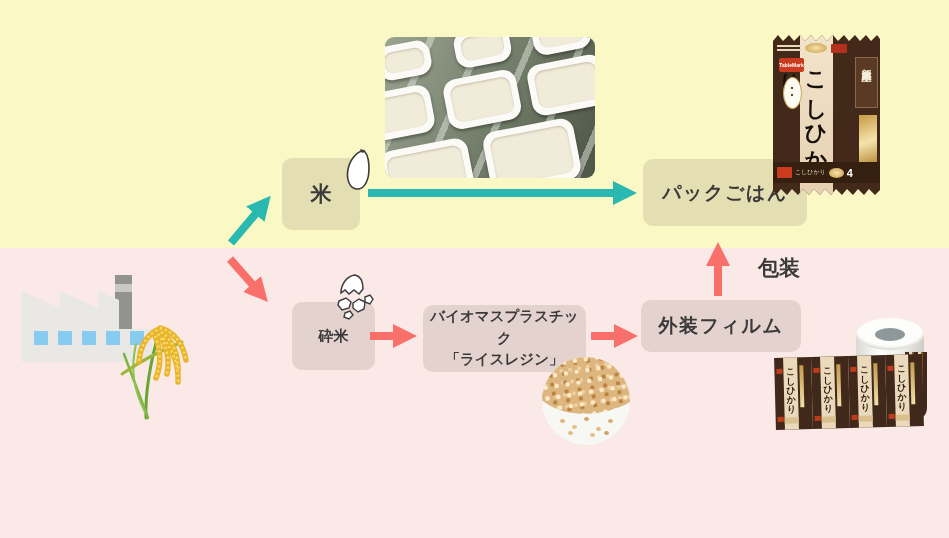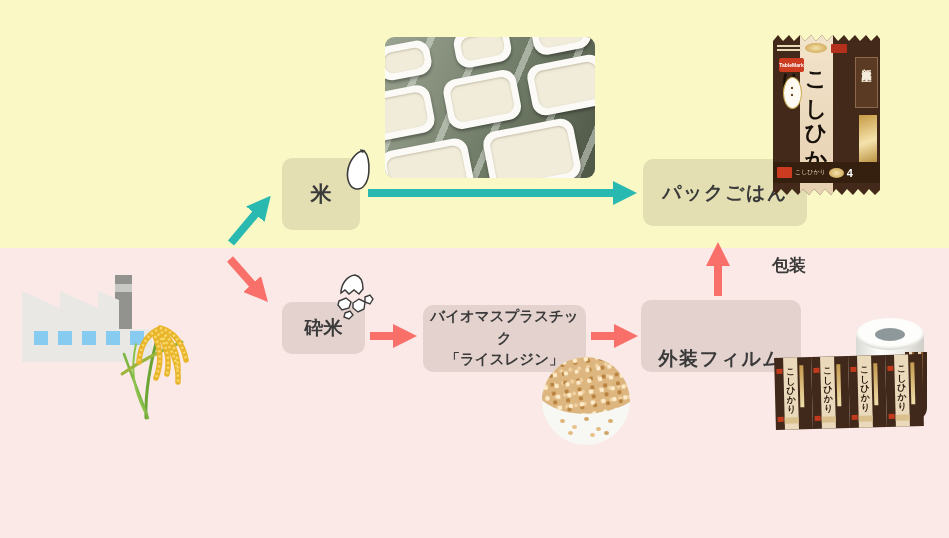--- a/index.html
+++ b/index.html
@@ -9,25 +9,25 @@
     font-family:"Liberation Sans",sans-serif;color:#3A3A3A;
   }
   
   .box{
     position:absolute;background:rgba(92,72,60,.14);border-radius:10px;
     display:flex;flex-direction:column;align-items:center;justify-content:center;
     font-weight:700;text-align:center;color:#3A3A3A;z-index:3;
   }
   #box-mill{left:58px;top:213px;width:155px;height:71px;font-size:17px;letter-spacing:.5px;}
   #box-rice{left:282px;top:158px;width:78px;height:72px;font-size:21px;}
-  #box-broken{left:282px;top:302px;width:83px;height:52px;font-size:19px;}
+  #box-broken{left:292px;top:302px;width:83px;height:68px;font-size:15px;}
   #box-biomass{left:423px;top:305px;width:163px;height:67px;font-size:14.5px;line-height:1.5;text-align:center;}
-  #box-film{left:641px;top:300px;width:160px;height:72px;font-size:19px;letter-spacing:1.5px;justify-content:flex-end;}
+  #box-film{left:641px;top:300px;width:160px;height:52px;font-size:19px;letter-spacing:1.5px;}
   #box-packed{left:643px;top:159px;width:164px;height:67px;font-size:19px;letter-spacing:1.5px;}
-  #label-packaging{position:absolute;left:758px;top:254px;font-size:17px;font-weight:700;z-index:3;margin-left:14px;}
+  #label-packaging{position:absolute;left:758px;top:254px;font-size:21px;font-weight:700;z-index:3;}
   
   #arrows{position:absolute;inset:0;z-index:4;pointer-events:none;}
   
   #factory-icon{position:absolute;left:15px;top:270px;z-index:1;}
   #rice-plant-icon{position:absolute;left:100px;top:308px;z-index:2;}
   
   #photo{position:absolute;left:385px;top:37px;width:210px;height:141px;border-radius:9px;overflow:hidden;z-index:2;}
   #photo .scene{position:absolute;inset:-20px;transform:rotate(-7deg) scale(1.12);
     background:linear-gradient(120deg,#A9B29E,#6F7A66 55%,#3F4637);}
   #photo .rails{position:absolute;inset:0;background:repeating-linear-gradient(120deg,transparent 0 36px,rgba(225,230,220,.5) 36px 42px);}

